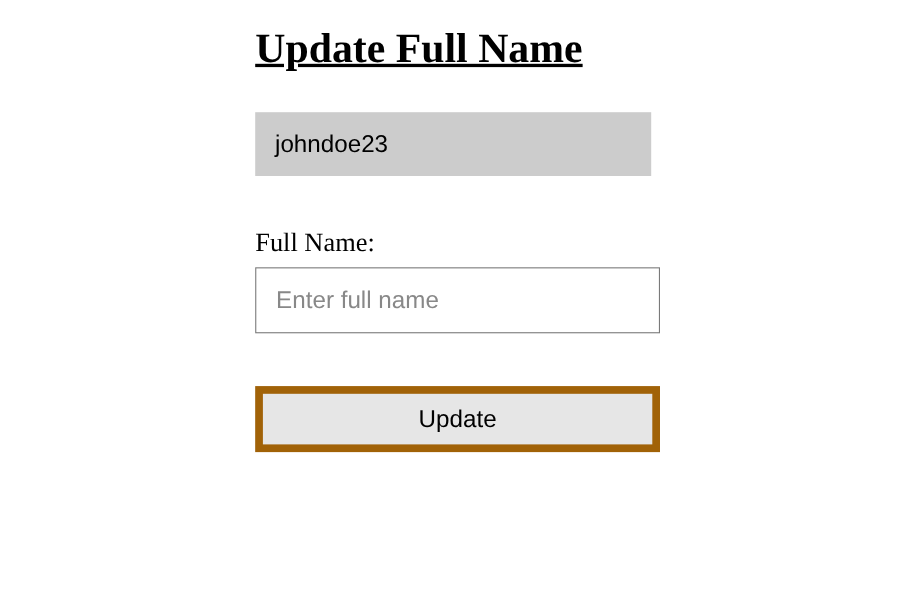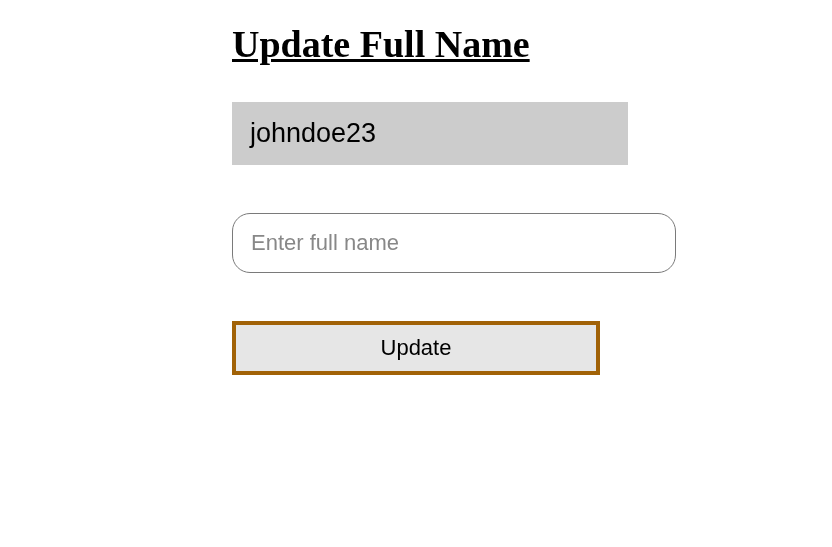--- a/index.html
+++ b/index.html
@@ -25,64 +25,65 @@
     .form-group {
       margin-bottom: 48px;
     }
     .form-label {
       font-size: 24px;
       color: #000;
       display: block;
       margin-bottom: 8px;
     }
     .readonly-field {
-      width: 396px;
+      width: 360px;
       background: #cccccc;
       padding: 16px 18px;
       font-family: Arial, Helvetica, sans-serif;
-      font-size: 27px;
+      font-size: 22px;
       color: #000;
       border: none;
     }
     .text-input {
-      width: 444px;
+      width: 368px;
       padding: 16px 18px;
       font-family: Arial, Helvetica, sans-serif;
       font-size: 22px;
       color: #000;
       border: 1px solid #7a7a7a;
-      border-radius: 18px;
+      border-radius: 0;
       background: #fff;
     }
     .text-input::placeholder {
       color: #888888;
     }
     .submit-button {
       width: 368px;
       padding: 10px 0;
       font-family: Arial, Helvetica, sans-serif;
       font-size: 22px;
       color: #000;
       background: #e6e6e6;
-      border: 4px solid #a16207;
+      border: 7px solid #a16207;
       cursor: pointer;
       text-align: center;
     }
   </style>
 </head>
 <body>
 
 
 
 <h1 class="page-title">Update Full Name</h1>
 
 <div class="form-group">
   <div class="readonly-field">johndoe23</div>
 </div>
 
 <div class="form-group">
+  <label class="form-label">Full Name:</label>
   <input type="text" class="text-input" placeholder="Enter full name" style="">
 </div>
 
 <button class="submit-button">Update</button>
 
 
 
 
 </body></html>

